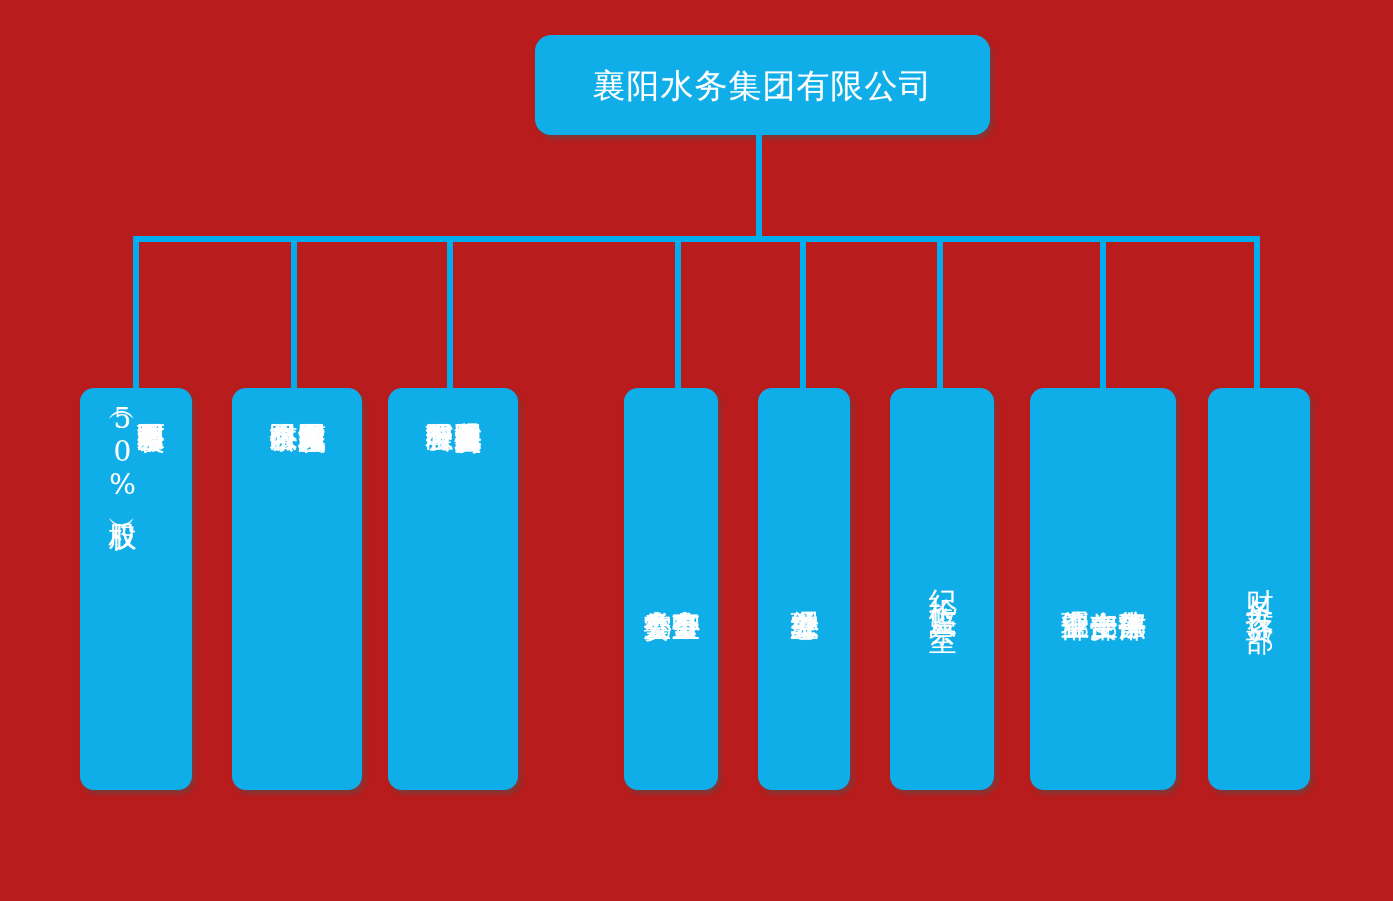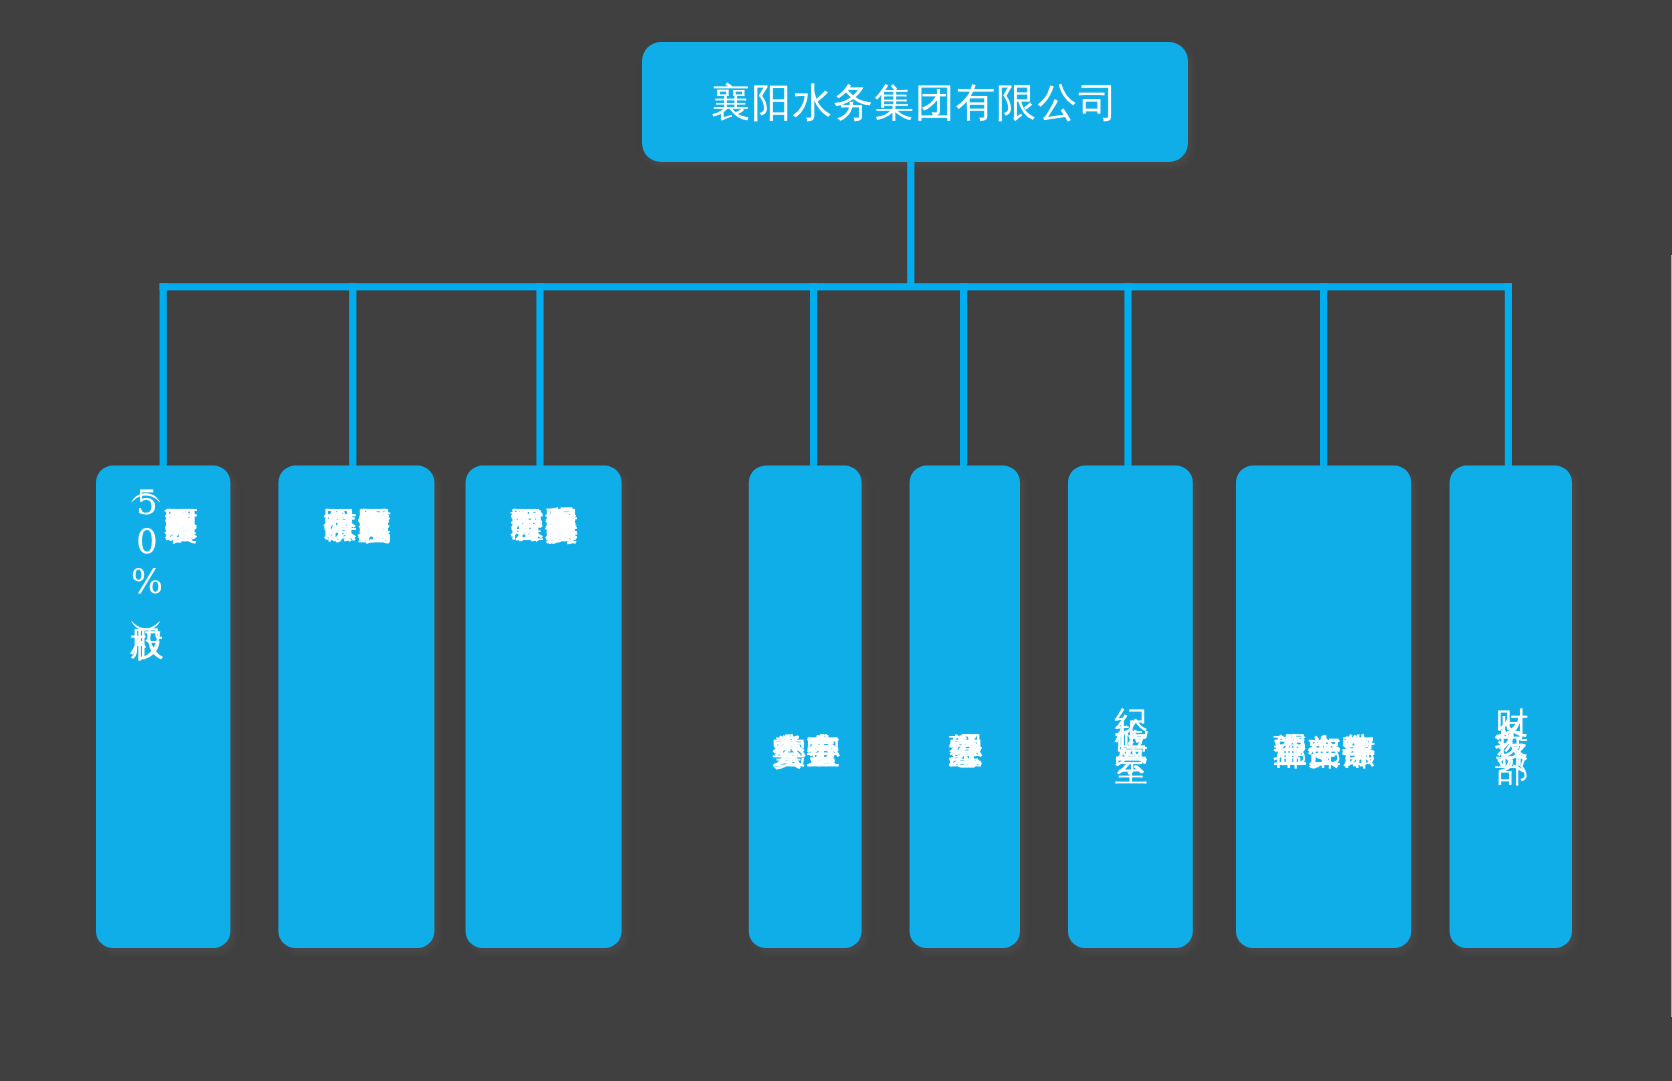--- a/index.html
+++ b/index.html
@@ -80,21 +80,21 @@
   .vcol.loose {
     letter-spacing: 9px;
   }
   .vcol.paren {
     letter-spacing: 0px;
   }
 </style>
 </head>
 <body>
 
-<div id="org-chart" style="background: #404040;">
+<div id="org-chart" style="background: #b91c1c;">
 
   <div class="node root" style="left: 535px; top: 35px; width: 455px; height: 100px; background: rgb(16, 174, 232);">
     <span class="root-label">襄阳水务集团有限公司</span>
   </div>
 
   <div class="conn" style="left: 756px; top: 133px; width: 6px; height: 108px; background: rgb(0, 174, 239);"></div>
 
   <div class="conn" style="left: 133px; top: 236px; width: 1127px; height: 6px; background: rgb(0, 174, 239);"></div>
 
   <div class="conn" style="left: 133px; top: 236px; width: 6px; height: 154px; background: rgb(0, 174, 239);"></div>

